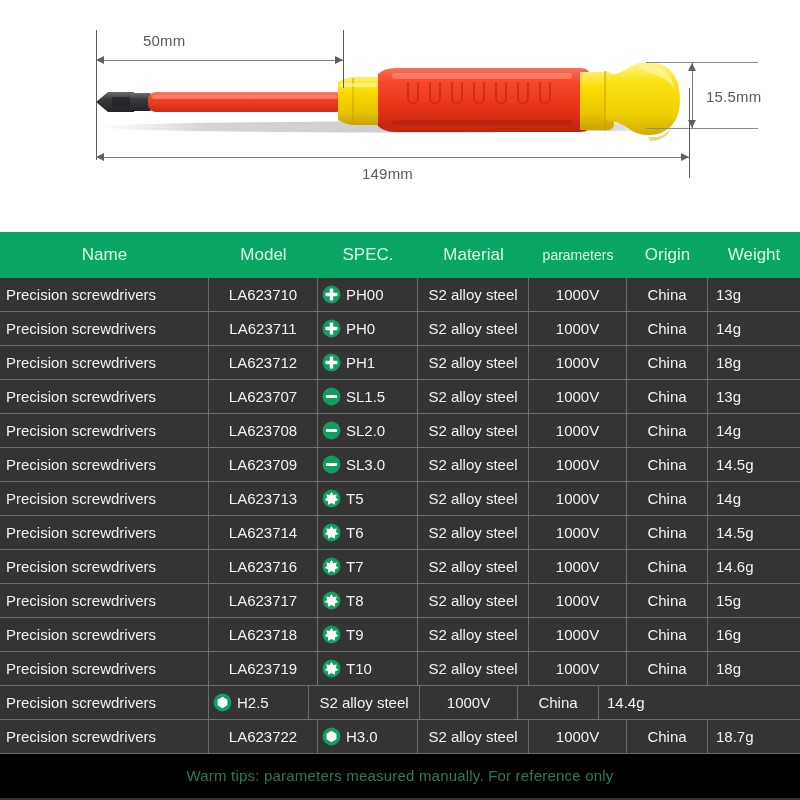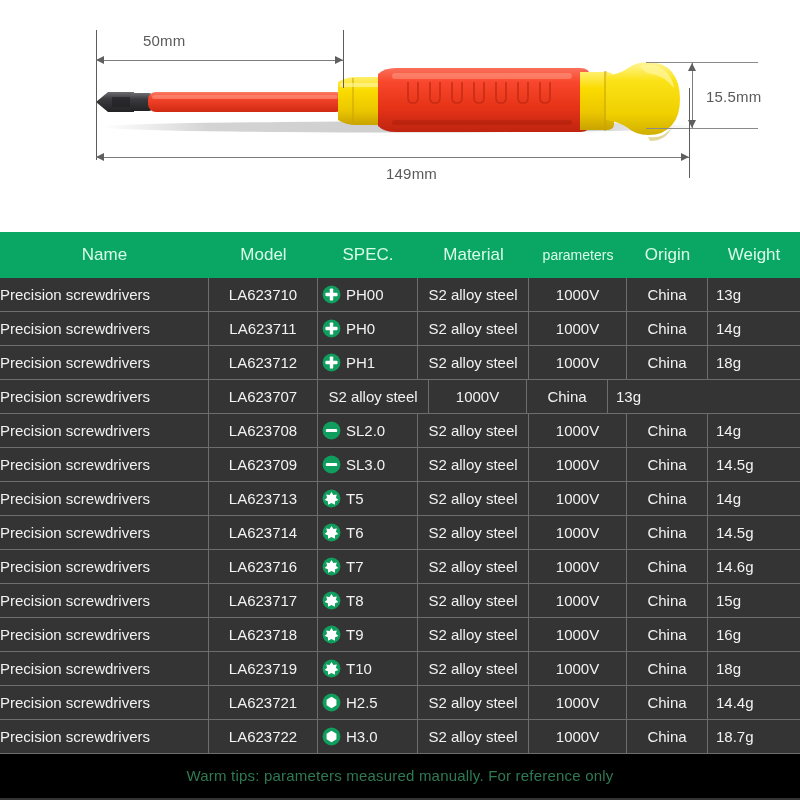--- a/index.html
+++ b/index.html
@@ -117,21 +117,21 @@
     line-height: 33px;
     box-sizing: border-box;
     border-right: 1px solid #6d6d6d;
     white-space: nowrap;
     overflow: hidden;
   }
   .trow .cell:last-child { border-right: none; }
   .thead .cell { box-sizing: border-box; }
 
   
-  .c-name   { width: 209px; text-align: left; }
+  .c-name   { width: 209px; padding-left: 6px; text-align: left; }
   .c-model  { width: 109px; text-align: center; }
   .c-spec   { width: 100px; text-align: right; padding-left: 4px; }
   .c-mat    { width: 111px; text-align: center; }
   .c-comp   { width: 98px;  text-align: center; }
   .c-origin { width: 81px;  text-align: center; }
   .c-weight { width: 92px;  text-align: left; padding-left: 8px; }
 
   .thead .c-name   { text-align: center; padding-left: 0; }
   .thead .c-spec   { text-align: center; padding-left: 0; }
   .thead .c-weight { text-align: center; padding-left: 0; }
@@ -248,21 +248,21 @@
   <div class="guide-h" style="left:646px; top:128px; width:112px;"></div>
   <div class="dim-line" style="left:692px; top:62px; width:1px; height:66px; background:#7d7d7d;"></div>
   <div class="arrow-u" style="left:688px; top:63px;"></div>
   <div class="arrow-d" style="left:688px; top:120px;"></div>
   <div class="dim-label" style="left:706px; top:88px;">15.5mm</div>
 
   <div class="guide-v" style="left:689px; top:88px; height:90px;"></div>
   <div class="dim-line" style="left:96px; top:157px; width:593px;"></div>
   <div class="arrow-l" style="left:96px; top:153px;"></div>
   <div class="arrow-r" style="left:681px; top:153px;"></div>
-  <div class="dim-label" style="left:362px; top:165px;margin-left:24px;">149mm</div>
+  <div class="dim-label" style="left:362px; top:165px;">149mm</div>
 </div>
 
 <div id="spec-table">
 
   <div class="thead">
     <div class="cell c-name">Name</div>
     <div class="cell c-model">Model</div>
     <div class="cell c-spec">SPEC.</div>
     <div class="cell c-mat">Material</div>
     <div class="cell c-comp small">parameters</div>
@@ -321,20 +321,29 @@
           </span>
         </div>
         <div class="cell c-mat">S2 alloy steel</div>
         <div class="cell c-comp">1000V</div>
         <div class="cell c-origin">China</div>
         <div class="cell c-weight">18g</div>
       </div>
       <div class="trow">
         <div class="cell c-name">Precision screwdrivers</div>
         <div class="cell c-model">LA623707</div>
+        <div class="cell c-spec">
+          <span class="spec-cell-inner">
+            <svg class="spec-icon" viewBox="0 0 20 20">
+              <circle cx="10" cy="10" r="9.4" fill="#0f9e5e"></circle>
+              <rect x="4" y="8.3" width="12" height="3.4" rx="1.3" fill="#fff"></rect>
+            </svg>
+            <span class="spec-text">SL1.5</span>
+          </span>
+        </div>
         <div class="cell c-mat">S2 alloy steel</div>
         <div class="cell c-comp">1000V</div>
         <div class="cell c-origin">China</div>
         <div class="cell c-weight">13g</div>
       </div>
       <div class="trow">
         <div class="cell c-name">Precision screwdrivers</div>
         <div class="cell c-model">LA623708</div>
         <div class="cell c-spec">
           <span class="spec-cell-inner">
@@ -464,21 +473,20 @@
             <span class="spec-text">T10</span>
           </span>
         </div>
         <div class="cell c-mat">S2 alloy steel</div>
         <div class="cell c-comp">1000V</div>
         <div class="cell c-origin">China</div>
         <div class="cell c-weight">18g</div>
       </div>
       <div class="trow">
         <div class="cell c-name">Precision screwdrivers</div>
-        <div class="cell c-model">LA623721</div>
         <div class="cell c-spec">
           <span class="spec-cell-inner">
             <svg class="spec-icon" viewBox="0 0 20 20">
               <circle cx="10" cy="10" r="9.4" fill="#0f9e5e"></circle>
               <path d="M10 4 L15.2 7 L15.2 13 L10 16 L4.8 13 L4.8 7 Z" fill="#fff"></path>
             </svg>
             <span class="spec-text">H2.5</span>
           </span>
         </div>
         <div class="cell c-mat">S2 alloy steel</div>

